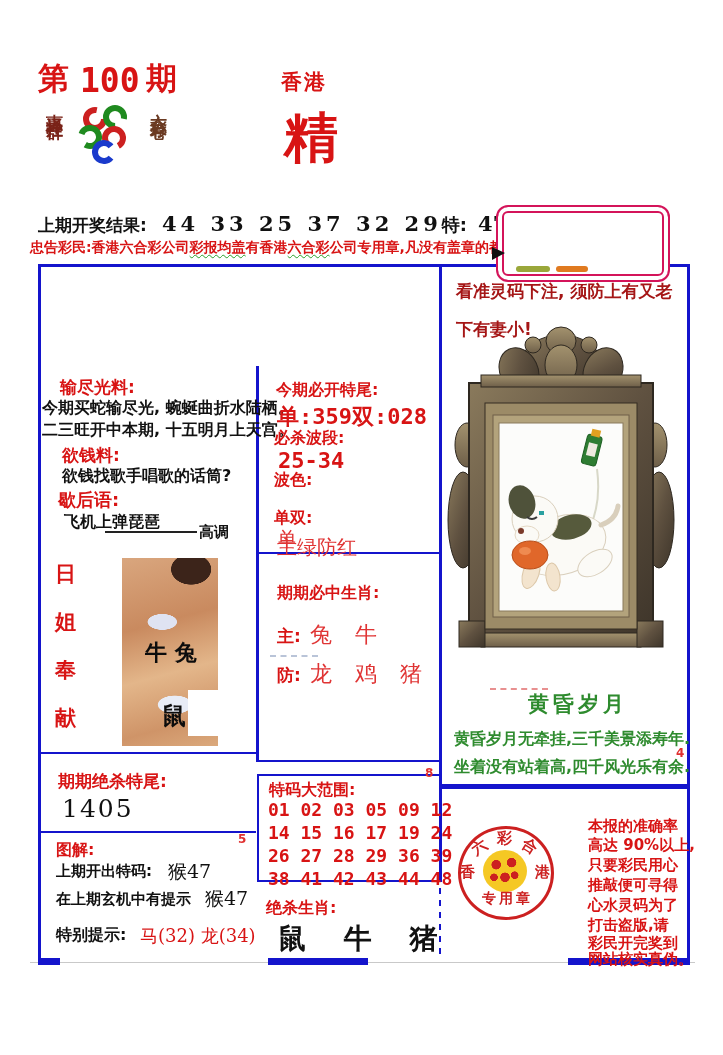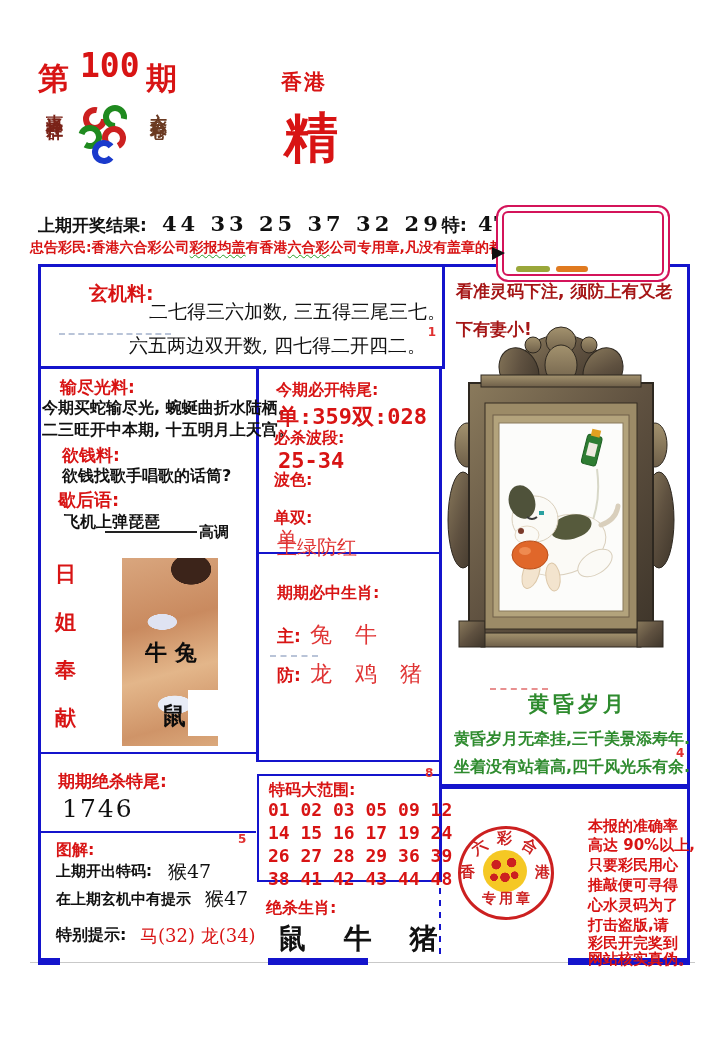--- a/index.html
+++ b/index.html
@@ -46,21 +46,21 @@
                      radial-gradient(circle 4px at 72% 60%, #cc2020 90%, transparent);}
   .stamp-ch{position:absolute;color:#cc2020;font-weight:bold;font-size:15px;}
   .smudge{position:absolute;height:6px;border-radius:3px;}
 </style>
 </head>
 <body>
 
 <div class="page">
 
   <span class="abs red b" style="left:38px;top:58px;font-size:31px;">第</span>
-  <span class="abs red b mono" style="left:80px;top:46px;font-size:33px;">100</span>
+  <span class="abs red b mono" style="left:80px;top:61px;font-size:33px;">100</span>
   <span class="abs red b" style="left:146px;top:58px;font-size:31px;">期</span>
 
   <div class="abs vert b" style="left:44px;top:100px;height:92px;font-size:17px;color:#7a2318;">惠泽社群</div>
 
   <svg class="abs" style="left:78px;top:104px;" width="54" height="62" viewBox="0 0 54 62">
     <circle cx="17" cy="15" r="9" fill="none" stroke="#cc2020" stroke-width="6" stroke-dasharray="44 12"></circle>
     <circle cx="37" cy="13" r="9" fill="none" stroke="#1f8a1f" stroke-width="6" stroke-dasharray="44 12" transform="rotate(90 37 13)"></circle>
     <circle cx="12" cy="33" r="9" fill="none" stroke="#1f8a1f" stroke-width="6" stroke-dasharray="44 12" transform="rotate(200 12 33)"></circle>
     <circle cx="36" cy="34" r="9" fill="none" stroke="#cc2020" stroke-width="6" stroke-dasharray="44 12" transform="rotate(140 36 34)"></circle>
     <circle cx="26" cy="48" r="9" fill="none" stroke="#1a3acc" stroke-width="6" stroke-dasharray="44 12" transform="rotate(40 26 48)"></circle>
@@ -96,27 +96,20 @@
   <div class="abs bline" style="left:38px;top:958px;width:22px;height:7px;"></div>
   <div class="abs bline" style="left:268px;top:958px;width:100px;height:7px;"></div>
   <div class="abs bline" style="left:568px;top:958px;width:122px;height:7px;"></div>
 
   <div class="pink-box">
     <div class="smudge" style="left:18px;bottom:8px;width:34px;background:#9aa73a;"></div>
     <div class="smudge" style="left:58px;bottom:8px;width:32px;background:#e07a20;"></div>
   </div>
   <div class="arrow-ne" style="left:492px;top:247px;"></div>
 
-  <div class="mystery-box">
-    <span class="abs red b" style="left:48px;top:14px;font-size:19px;">玄机料:</span>
-    <span class="abs serif" style="left:108px;top:32px;font-size:19px;white-space:nowrap;">二七得三六加数, 三五得三尾三七。</span>
-    <span class="abs serif" style="left:88px;top:66px;font-size:19px;white-space:nowrap;">六五两边双开数, 四七得二开四二。</span>
-    <span class="corner-num" style="right:6px;top:58px;">1</span>
-    <div class="dash-artifact" style="left:18px;top:66px;width:112px;"></div>
-  </div>
 
   <span class="abs red b" style="left:60px;top:376px;font-size:17px;">输尽光料:</span>
   <span class="abs b" style="left:42px;top:398px;font-size:16px;white-space:nowrap;">今期买蛇输尽光, 蜿蜒曲折水陆栖。</span>
   <span class="abs b" style="left:42px;top:420px;font-size:16px;white-space:nowrap;">二三旺开中本期, 十五明月上天宫。</span>
   <span class="abs red b" style="left:62px;top:444px;font-size:17px;">欲钱料:</span>
   <span class="abs b" style="left:62px;top:466px;font-size:16px;">欲钱找歌手唱歌的话筒?</span>
   <span class="abs red b" style="left:58px;top:488px;font-size:18px;">歇后语:</span>
   <span class="abs b" style="left:64px;top:512px;font-size:16px;">飞机上弹琵琶</span>
   <div class="abs" style="left:105px;top:531px;width:92px;height:2px;background:#222;"></div>
   <span class="abs b" style="left:199px;top:523px;font-size:15px;">高调</span>
@@ -125,21 +118,21 @@
   <span class="abs red b" style="left:55px;top:608px;font-size:21px;">姐</span>
   <span class="abs red b" style="left:55px;top:656px;font-size:21px;">奉</span>
   <span class="abs red b" style="left:55px;top:704px;font-size:21px;">献</span>
 
   <div class="photo"></div>
   <span class="abs b" style="left:145px;top:638px;font-size:22px;color:#0c0c0c;">牛 兔</span>
   <div class="abs" style="left:188px;top:690px;width:46px;height:46px;background:#fff;"></div>
   <span class="abs b" style="left:162px;top:700px;font-size:24px;color:#0c0c0c;">鼠</span>
 
   <span class="abs red b" style="left:58px;top:770px;font-size:17px;">期期绝杀特尾:</span>
-  <span class="abs serif" style="left:62px;top:794px;font-size:25px;letter-spacing:2px;">1746</span>
+  <span class="abs serif" style="left:62px;top:794px;font-size:25px;letter-spacing:2px;">1405</span>
   <span class="corner-num" style="left:238px;top:832px;">5</span>
 
   <span class="abs red b" style="left:56px;top:840px;font-size:16px;">图解:</span>
   <span class="abs b" style="left:56px;top:862px;font-size:15px;">上期开出特码:</span>
   <span class="abs serif" style="left:168px;top:859px;font-size:19px;">猴47</span>
   <span class="abs b" style="left:56px;top:890px;font-size:15px;">在上期玄机中有提示</span>
   <span class="abs serif" style="left:205px;top:886px;font-size:19px;">猴47</span>
   <span class="abs b" style="left:56px;top:925px;font-size:16px;">特别提示:</span>
   <span class="abs serif" style="left:140px;top:924px;font-size:18px;color:#d81414;white-space:nowrap;">马(32) 龙(34)</span>
 

